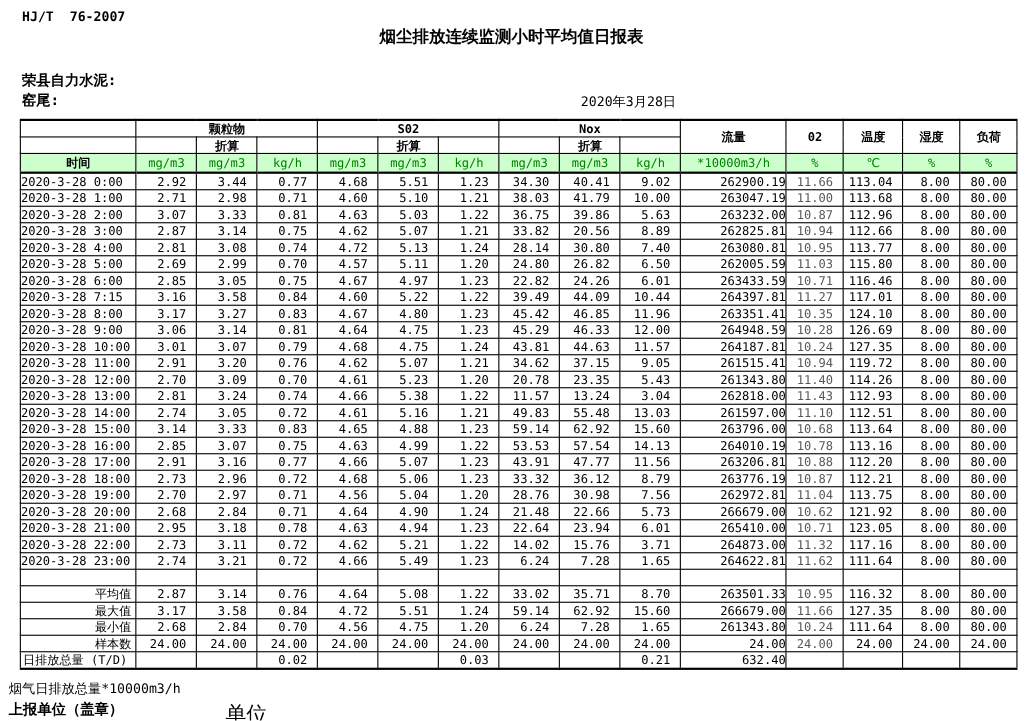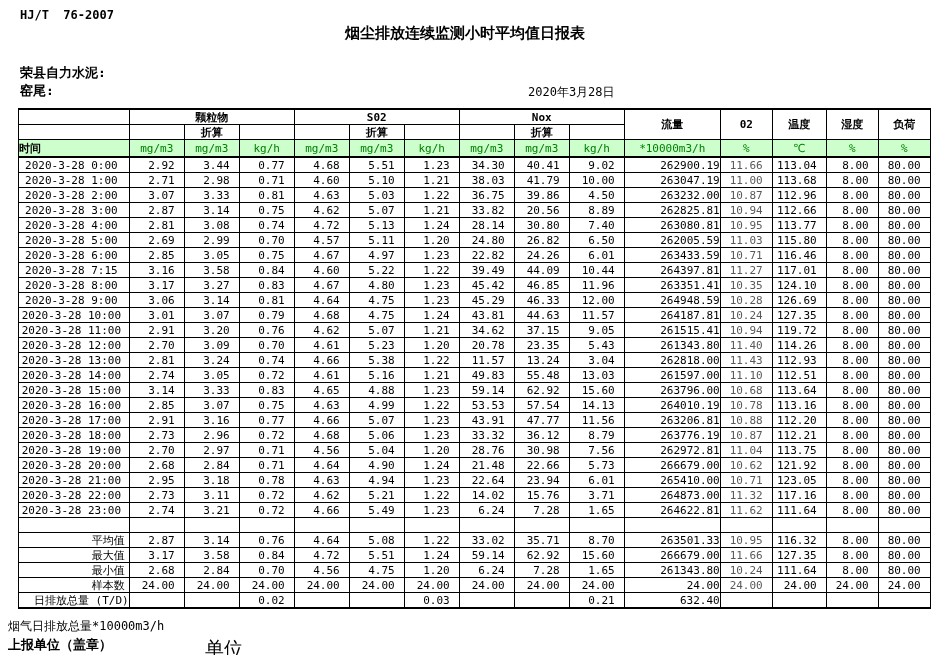--- a/index.html
+++ b/index.html
@@ -17,27 +17,27 @@
   .tblwrap{position:absolute;left:18px;top:108px;}
   table{border-collapse:collapse;table-layout:fixed;font-size:11px;
         border-top:2px solid #000;border-bottom:2px solid #000;}
   td{border:1px solid #000;height:14px;line-height:13px;overflow:hidden;
      white-space:pre;padding:0;}
   thead tr.grp td, thead tr.conv td{height:14px;font-weight:bold;}
   tr.units td{height:16px;border-bottom:2px solid #000;}
   .green{background:#ccffcc;}
   .c{text-align:center;}
   .unit{color:#008000;text-align:center;font-weight:normal;}
-  .timehead{color:#000;font-weight:bold;}
+  .timehead{color:#000;font-weight:bold;text-align:center;}
   .num{text-align:right;padding-right:9px;}
-  .time{text-align:center;padding-right:5px;}
+  .time{text-align:left;padding-right:5px;}
   .flowcell{padding-right:0;}
   .o2cell{color:#595959;}
   .sumlabel{text-align:right;padding-right:4px;padding-left:24px;}
-  .totlabel{text-align:left;padding-left:15px;}
+  .totlabel{text-align:left;padding-left:2px;}
   .footnote{left:8px;top:618px;font-size:12px;}
   .footline{left:8px;top:636px;font-size:13px;font-weight:bold;}
   .footunit{left:205px;top:636px;font-size:19px;font-weight:normal;}
 </style>
 </head>
 <body>
 
 <div class="abs std">HJ/T  76-2007</div>
 <div class="abs title">烟尘排放连续监测小时平均值日报表</div>
 <div class="abs company">荣县自力水泥:</div>
@@ -143,21 +143,21 @@
         <tr>
           <td class="time">2020-3-28 2:00</td>
           <td class="num">3.07</td>
           <td class="num">3.33</td>
           <td class="num">0.81</td>
           <td class="num">4.63</td>
           <td class="num">5.03</td>
           <td class="num">1.22</td>
           <td class="num">36.75</td>
           <td class="num">39.86</td>
-          <td class="num">4.50</td>
+          <td class="num">5.63</td>
           <td class="num flowcell">263232.00</td>
           <td class="num o2cell" style="color: rgb(89, 89, 89);">10.87</td>
           <td class="num">112.96</td>
           <td class="num">8.00</td>
           <td class="num">80.00</td>
         </tr>
         <tr>
           <td class="time">2020-3-28 3:00</td>
           <td class="num">2.87</td>
           <td class="num">3.14</td>

